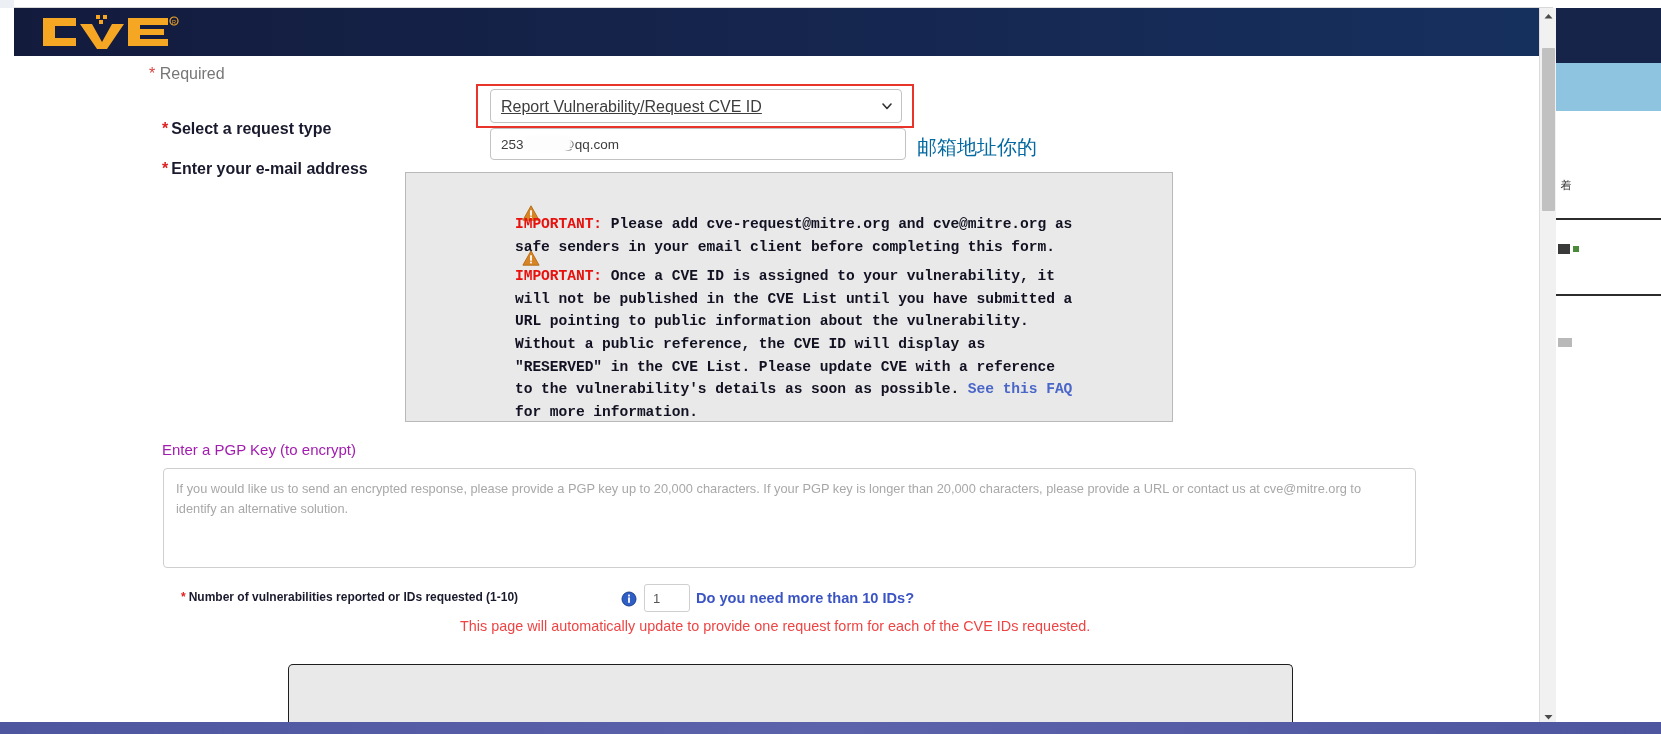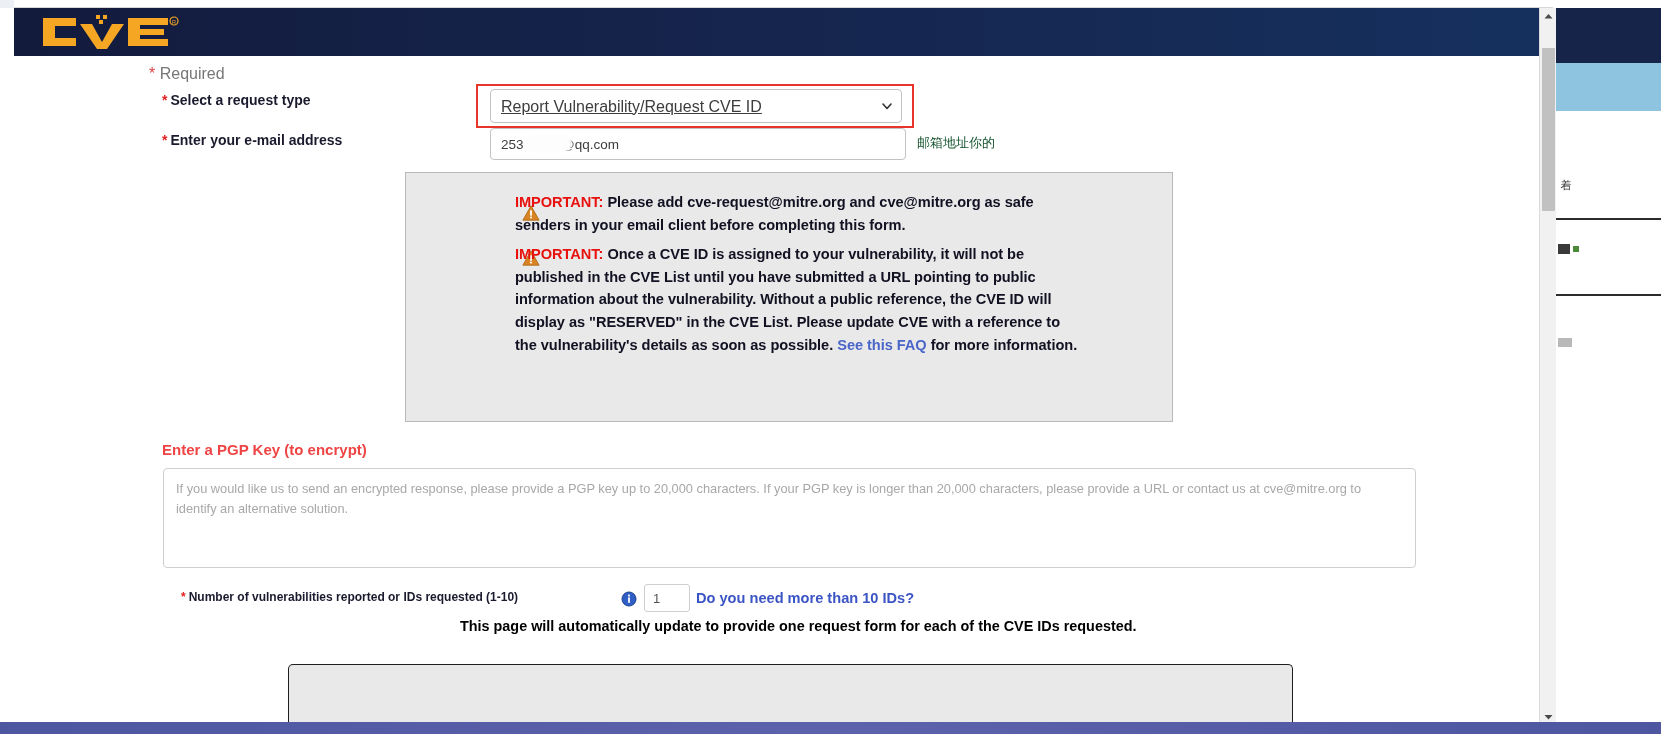--- a/index.html
+++ b/index.html
@@ -72,24 +72,25 @@
     position: absolute;
     left: 135px;
     top: 9px;
     font-size: 16px;
     color: #777777;
   }
   .required-note .ast { color: #d94040; }
 
   .label-row {
     position: absolute;
-    font-size: 14px;
+    font-size: 16px;
     font-weight: bold;
     color: #1a1a2e;
     white-space: nowrap;
+    margin-top: 28px;
   }
   .label-row .ast {
     color: #e02020;
     font-weight: bold;
     margin-right: 3px;
   }
 
   #lbl-request-type { left: 148px; top: 36px; }
   #lbl-email        { left: 148px; top: 76px; }
 
@@ -160,40 +161,41 @@
     background: #fdfdfd;
     border-radius: 8px;
     filter: blur(1.2px);
     pointer-events: none;
   }
 
   .cn-annotation {
     position: absolute;
     left: 903px;
     top: 78px;
-    font-size: 13px;
-    color: #14532d;
+    font-size: 20px;
+    color: #0369a1;
     white-space: nowrap;
   }
 
   
   .notice-panel {
     position: absolute;
     left: 391px;
     top: 116px;
     width: 768px;
     height: 250px;
     background: #e9e9e9;
     border: 1px solid #b9b9b9;
   }
   .notice-inner {
     position: absolute;
     left: 109px;
-    top: 18px;
+    top: 40px;
     width: 565px;
+    font-family: Liberation Mono, monospace;
   }
   .notice-icon {
     position: absolute;
     left: 116px;
     width: 18px;
     height: 18px;
   }
   #warn-icon-1 { top: 147px; }
   #warn-icon-2 { top: 192px; }
 
@@ -210,22 +212,22 @@
     color: #4a66c9;
     text-decoration: none;
   }
 
   
   .pgp-label {
     position: absolute;
     left: 148px;
     top: 385px;
     font-size: 15px;
-    font-weight: bold;
-    color: #ef4444;
+    font-weight: normal;
+    color: #a21caf;
   }
   .pgp-textarea {
     position: absolute;
     left: 149px;
     top: 412px;
     width: 1253px;
     height: 100px;
     padding: 10px 12px;
     font-size: 12.8px;
     line-height: 20px;
@@ -284,23 +286,22 @@
     color: #3b54c4;
     text-decoration: none;
     white-space: nowrap;
   }
 
   .auto-update-note {
     position: absolute;
     left: 446px;
     top: 562px;
     font-size: 14.4px;
-    color: #000000;
+    color: #ef4444;
     white-space: nowrap;
-    font-weight: bold;
   }
 
   
   .bottom-panel {
     position: absolute;
     left: 274px;
     top: 608px;
     width: 1005px;
     height: 66px;
     background: #e9e9e9;

